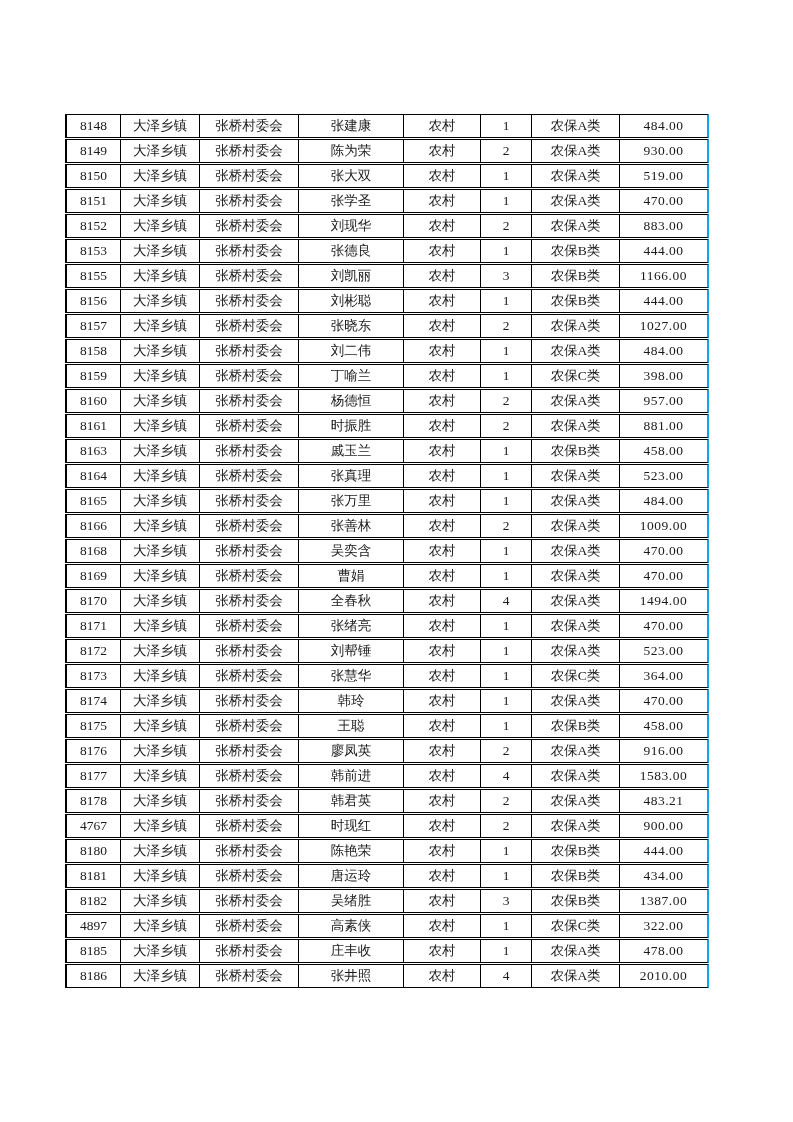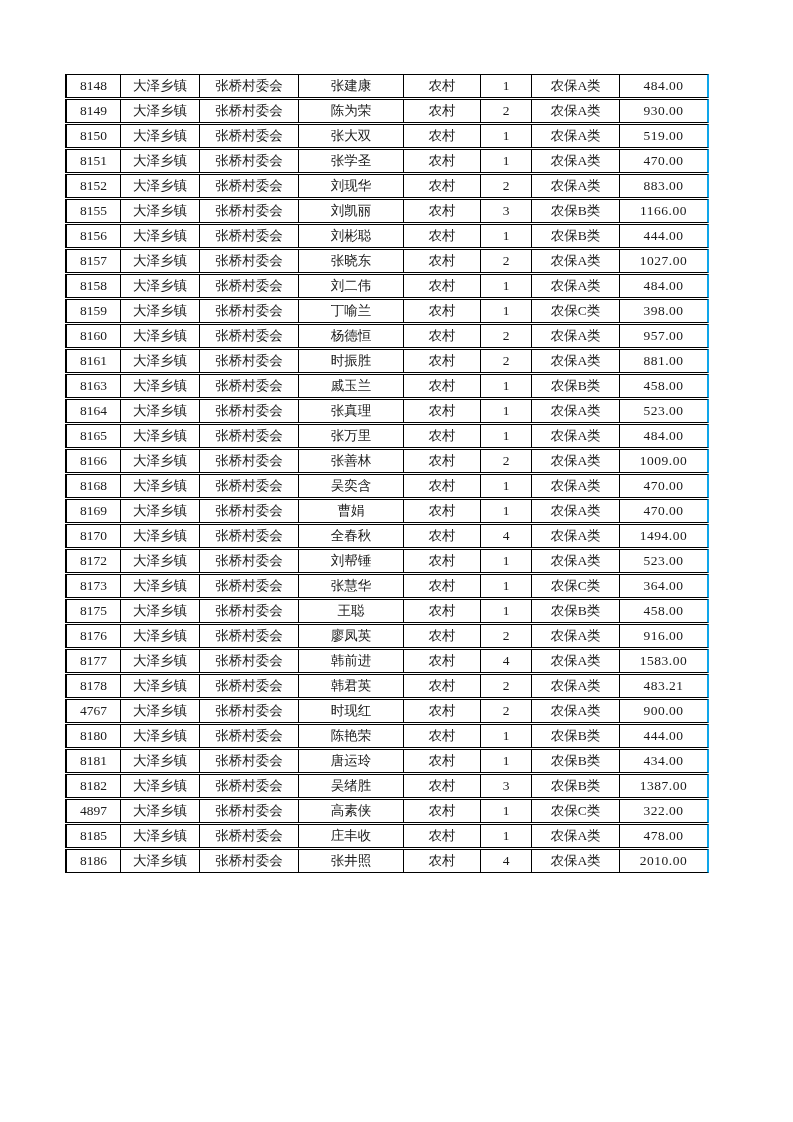--- a/index.html
+++ b/index.html
@@ -17,20 +17,21 @@
   .sheet {
     position: absolute;
     left: 65px;
     top: 73px;
   }
   table.roster {
     border-collapse: separate;
     border-spacing: 0 1px;
     table-layout: fixed;
     width: 644px;
+    margin-top: 40px;
   }
   table.roster td {
     border-top: 1px solid #000;
     border-bottom: 1px solid #000;
     border-left: 1px solid #000;
     height: 22px;
     padding: 0 2px;
     text-align: center;
     vertical-align: middle;
     font-size: 13.5px;
@@ -121,20 +122,30 @@
     <td>8152</td>
     <td>大泽乡镇</td>
     <td>张桥村委会</td>
     <td>刘现华</td>
     <td>农村</td>
     <td>2</td>
     <td>农保A类</td>
     <td class="amount">883.00</td>
   </tr>
 
+  <tr>
+    <td>8153</td>
+    <td>大泽乡镇</td>
+    <td>张桥村委会</td>
+    <td>张德良</td>
+    <td>农村</td>
+    <td>1</td>
+    <td>农保B类</td>
+    <td class="amount">444.00</td>
+  </tr>
 
 
   <tr>
     <td>8155</td>
     <td>大泽乡镇</td>
     <td>张桥村委会</td>
     <td>刘凯丽</td>
     <td>农村</td>
     <td>3</td>
     <td>农保B类</td>
@@ -279,20 +290,30 @@
     <td>8170</td>
     <td>大泽乡镇</td>
     <td>张桥村委会</td>
     <td>全春秋</td>
     <td>农村</td>
     <td>4</td>
     <td>农保A类</td>
     <td class="amount">1494.00</td>
   </tr>
 
+  <tr>
+    <td>8171</td>
+    <td>大泽乡镇</td>
+    <td>张桥村委会</td>
+    <td>张绪亮</td>
+    <td>农村</td>
+    <td>1</td>
+    <td>农保A类</td>
+    <td class="amount">470.00</td>
+  </tr>
 
   <tr>
     <td>8172</td>
     <td>大泽乡镇</td>
     <td>张桥村委会</td>
     <td>刘帮锤</td>
     <td>农村</td>
     <td>1</td>
     <td>农保A类</td>
     <td class="amount">523.00</td>
@@ -302,20 +323,30 @@
     <td>8173</td>
     <td>大泽乡镇</td>
     <td>张桥村委会</td>
     <td>张慧华</td>
     <td>农村</td>
     <td>1</td>
     <td>农保C类</td>
     <td class="amount">364.00</td>
   </tr>
 
+  <tr>
+    <td>8174</td>
+    <td>大泽乡镇</td>
+    <td>张桥村委会</td>
+    <td>韩玲</td>
+    <td>农村</td>
+    <td>1</td>
+    <td>农保A类</td>
+    <td class="amount">470.00</td>
+  </tr>
 
   <tr>
     <td>8175</td>
     <td>大泽乡镇</td>
     <td>张桥村委会</td>
     <td>王聪</td>
     <td>农村</td>
     <td>1</td>
     <td>农保B类</td>
     <td class="amount">458.00</td>

